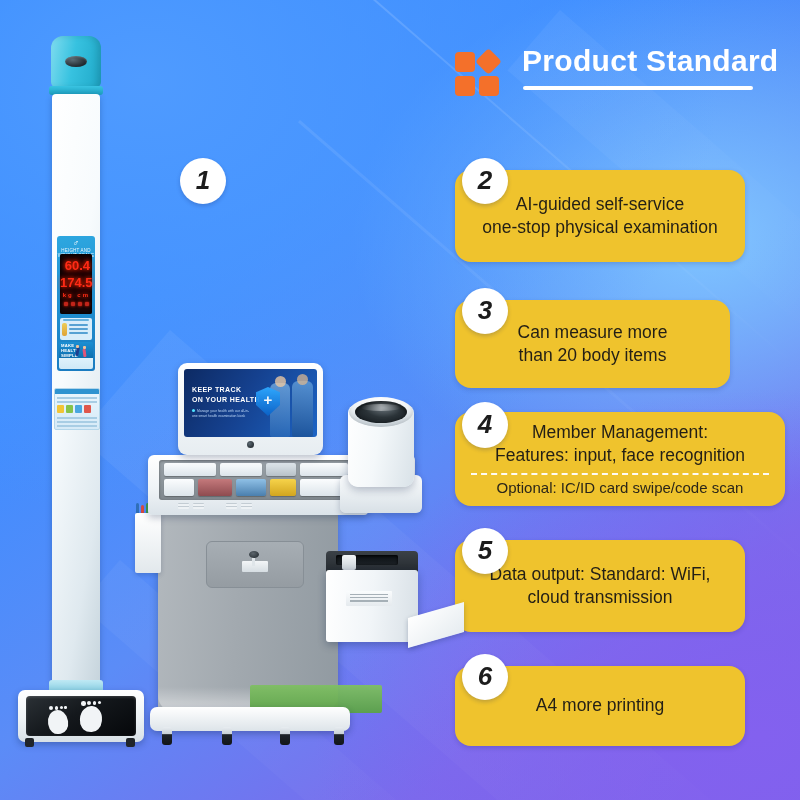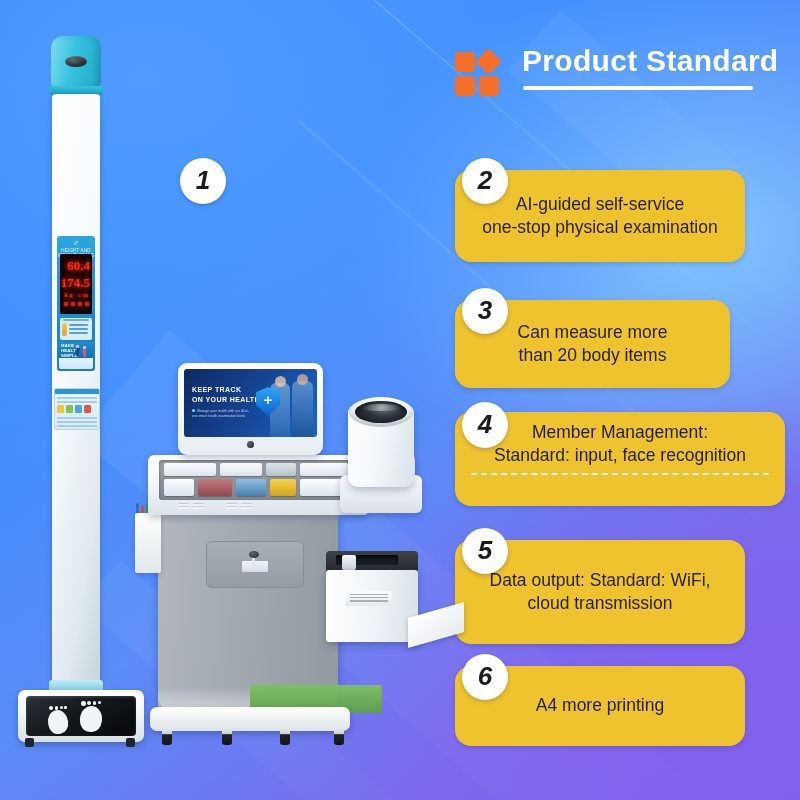--- a/index.html
+++ b/index.html
@@ -52,21 +52,21 @@
   .sub-text{color:#2b2619;font-size:15px;line-height:1.25;text-align:center;padding:0 10px;}
 
   #card1{left:168px;top:170px;width:275px;height:92px;}
   #badge1{left:180px;top:158px;}
   #card2{left:455px;top:170px;width:290px;height:92px;}
   #badge2{left:462px;top:158px;}
   #card3{left:455px;top:300px;width:275px;height:88px;}
   #badge3{left:462px;top:288px;}
   #card4{left:455px;top:412px;width:330px;height:94px;}
   #badge4{left:462px;top:402px;}
-  #card5{left:455px;top:540px;width:290px;height:104px;}
+  #card5{left:455px;top:540px;width:290px;height:92px;}
   #badge5{left:462px;top:528px;}
   #card6{left:455px;top:666px;width:290px;height:80px;}
   #badge6{left:462px;top:654px;}
 
   
   #column-wrap{position:absolute;left:38px;top:36px;width:80px;height:700px;}
   .col-head{position:absolute;left:13px;top:0;width:50px;height:52px;border-radius:12px 12px 6px 6px;
     background:linear-gradient(100deg,#7fdcef 0%,#37c2e0 45%,#1fa8c8 100%);
     box-shadow:inset -4px 0 6px rgba(0,0,0,.12);}
   .col-head .sensor{position:absolute;left:14px;top:20px;width:22px;height:11px;border-radius:50%;
@@ -84,21 +84,21 @@
 
   
   .led-panel{position:absolute;left:19px;top:200px;width:38px;height:135px;border-radius:3px;
     background:linear-gradient(170deg,#2da7e0 0%,#1f8fd0 50%,#1a7bc0 100%);overflow:hidden;}
   .led-logo{position:absolute;left:0;right:0;top:3px;text-align:center;color:#eaf7ff;font-size:4.5px;
     letter-spacing:.2px;}
   .led-logo .mark{display:block;font-size:9px;line-height:9px;color:#fff;}
   .led-screen{position:absolute;left:3px;top:18px;width:32px;height:60px;border-radius:2px;
     background:#160506;box-shadow:inset 0 0 5px #000;}
   .led-num{position:absolute;left:0;right:2px;text-align:right;color:#ff2b16;
-    font-family:Liberation Serif, serif;font-weight:bold;
+    font-family:Liberation Sans, sans-serif;font-weight:bold;
     text-shadow:0 0 4px #ff2400,0 0 7px rgba(255,40,0,.65);}
   .led-h{top:4px;font-size:13px;}
   .led-w{top:21px;font-size:13px;}
   .led-small{top:38px;font-size:6px;letter-spacing:2px;}
   .led-dots{position:absolute;left:4px;top:48px;display:flex;gap:3px;}
   .led-dots i{width:4px;height:4px;background:#c0241a;border-radius:1px;display:block;
     box-shadow:0 0 3px #ff2400;}
   .led-info{position:absolute;left:3px;top:82px;width:32px;height:22px;border-radius:2px;
     background:#e8f6ff;opacity:.92;}
   .led-info .cap{position:absolute;left:3px;top:1px;width:26px;height:2px;background:#6fb7e0;border-radius:1px;}
@@ -292,22 +292,23 @@
 than 20 body items</div>
       </div>
   </div>
   <div class="badge" id="badge3">
     <span>3</span>
   </div>
 
   <div class="card" id="card4">
     <div class="card-inner" style="top:auto;transform:none;padding-top:9px">
       <div class="card-text" style="white-space:pre-line">Member Management:
-Standard: input, face recognition</div>
+Features: input, face recognition</div>
       <div class="dashed-sep"></div>
+      <div class="sub-text">Optional: IC/ID card swipe/code scan</div>
     </div>
   </div>
   <div class="badge" id="badge4">
     <span>4</span>
   </div>
 
   <div class="card" id="card5">
     <div class="card-inner">
         <div class="card-text" style="white-space:pre-line">Data output: Standard: WiFi,
 cloud transmission</div>

